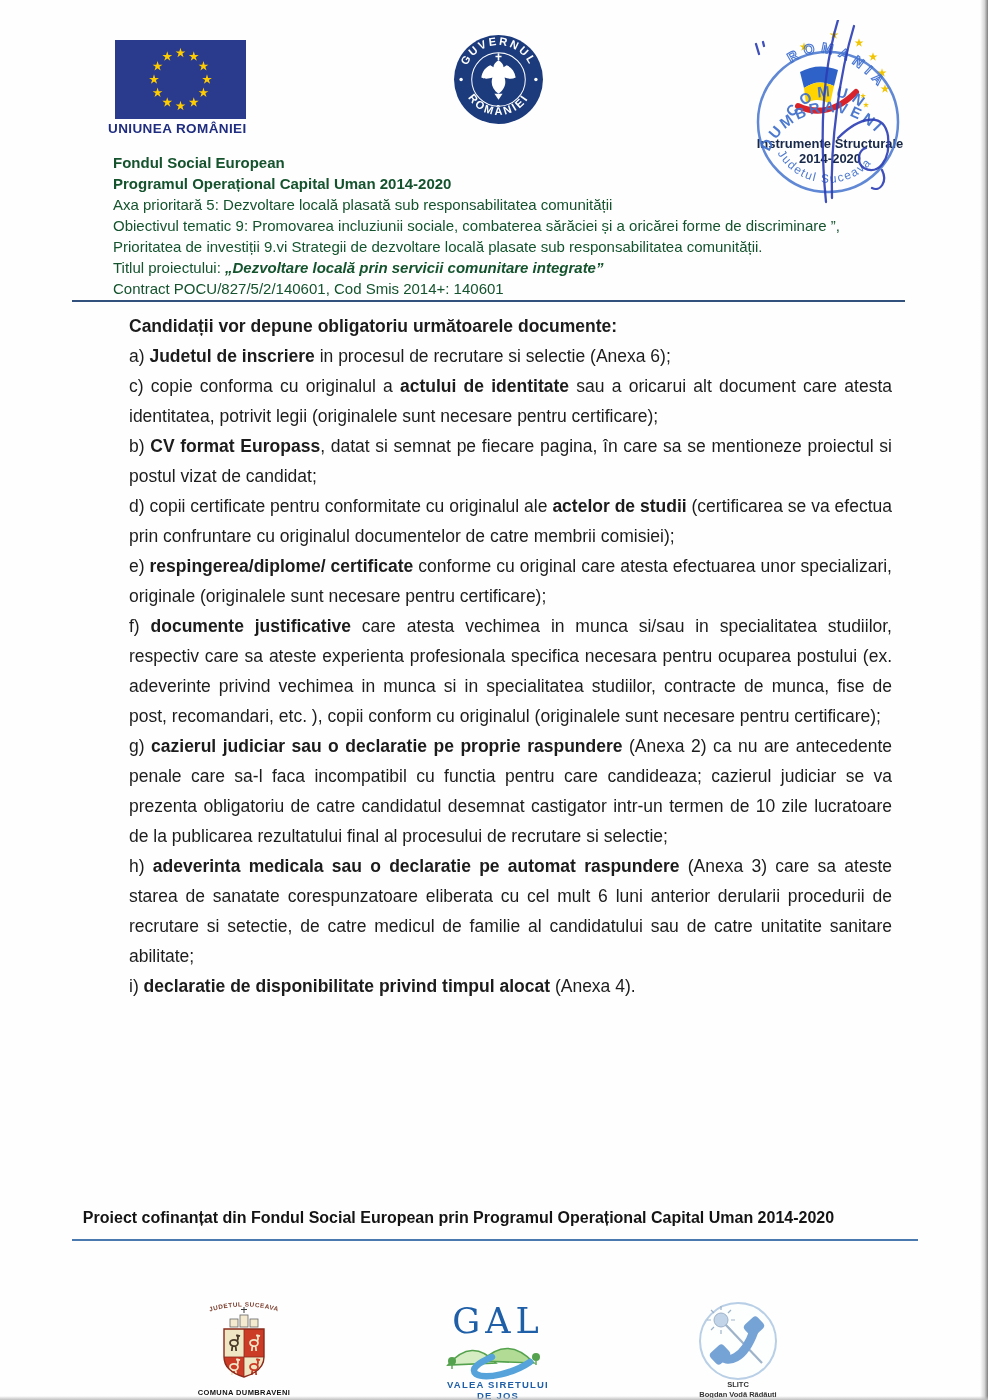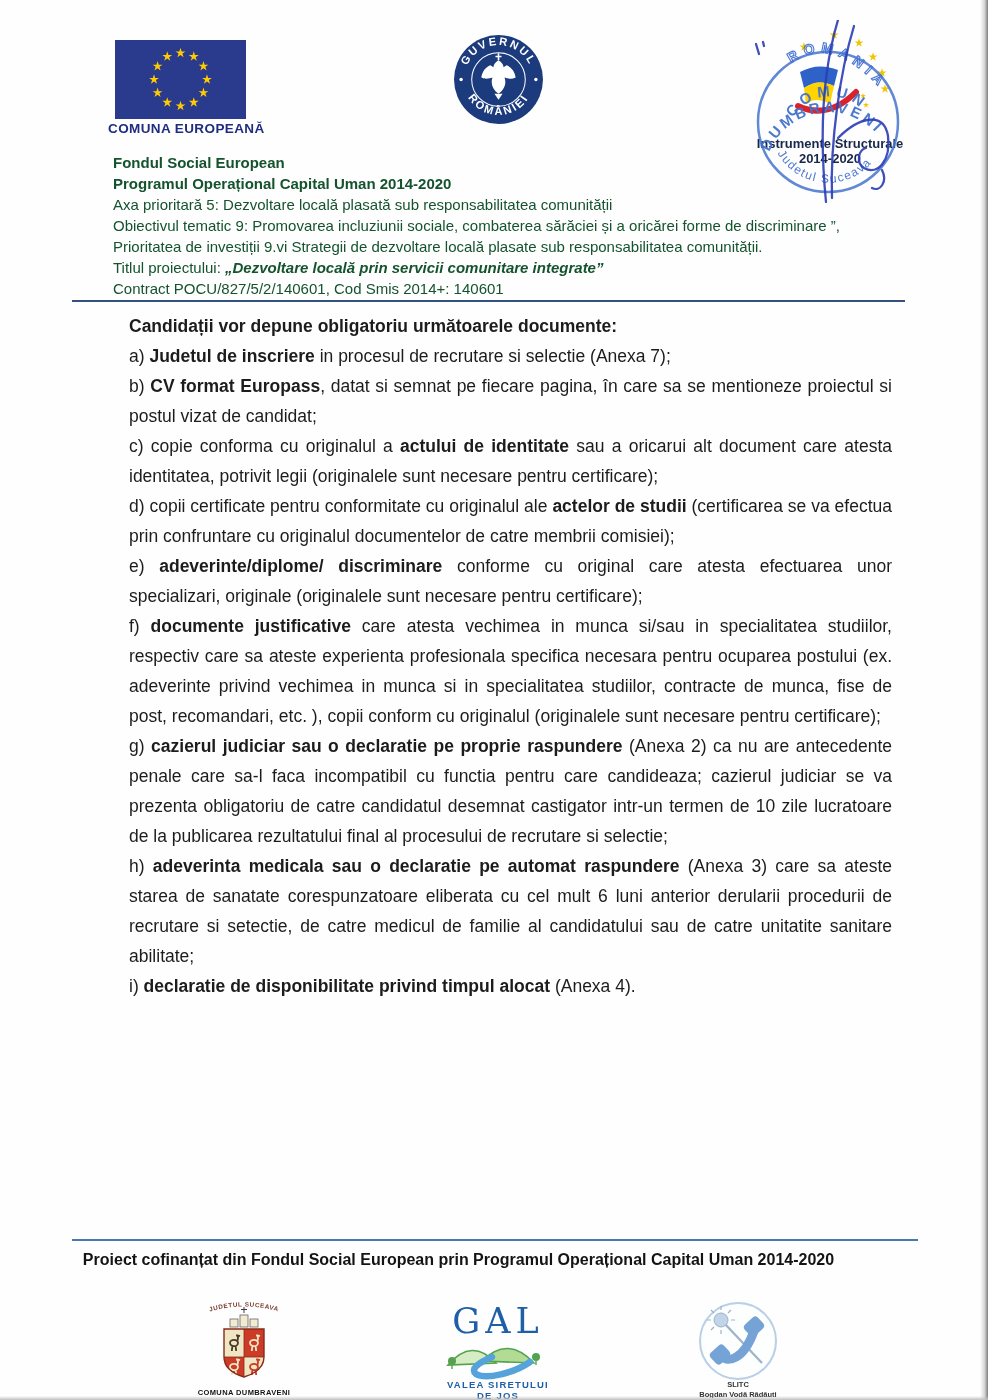--- a/index.html
+++ b/index.html
@@ -25,21 +25,21 @@
 
   .rule-top { position:absolute; left:72px; top:300px; width:833px; height:2px; background:#32517c; }
   .rule-bottom { position:absolute; left:72px; top:1239px; width:846px; height:2px; background:#4a79b0; }
 
   .body-text { position:absolute; left:113px; top:311px; width:763px;
     font-size:17.5px; line-height:30px; text-align:justify; color:#1c1c1c;margin-left:16px; }
   .body-text p { margin:0; }
   .intro { font-weight:bold; }
   .closing { margin-top:20px !important; }
 
-  .footer-note { position:absolute; left:0; top:1251px; width:917px; text-align:center;
+  .footer-note { position:absolute; left:0; top:1209px; width:917px; text-align:center;
     font-size:16px; font-weight:bold; color:#141414; }
 
   .coat-logo  { position:absolute; left:196px; top:1297px; }
   .gal-logo   { position:absolute; left:432px; top:1299px; }
   .slitc-logo { position:absolute; left:684px; top:1297px; }
 
   svg text { font-family:"Liberation Sans", sans-serif; }
   .serif-text { font-family:"DejaVu Serif", serif; }
 </style>
 </head>
@@ -62,21 +62,21 @@
       <use href="#star" transform="translate(88.45,52.75)"></use>
         <use href="#star" transform="translate(78.75,62.45)"></use>
       <use href="#star" transform="translate(65.5,66)"></use>
         <use href="#star" transform="translate(52.25,62.45)"></use>
       <use href="#star" transform="translate(42.55,52.75)"></use>
         <use href="#star" transform="translate(39,39.5)"></use>
       <use href="#star" transform="translate(42.55,26.25)"></use>
         <use href="#star" transform="translate(52.25,16.55)"></use>
     </g>
   </svg>
-  <div class="eu-label">COMUNA EUROPEANĂ</div>
+  <div class="eu-label">UNIUNEA ROMÂNIEI</div>
 
   <svg class="gov-seal" width="93" height="93" viewBox="0 0 92 92">
     <defs>
       <path id="gse-top" d="M 12,46 A 34,34 0 0 1 80,46"></path>
       <path id="gse-bot" d="M 11,46 A 35,35 0 0 0 81,46"></path>
     </defs>
     <circle cx="46" cy="46" r="44" fill="#1c3b7d"></circle>
     <circle cx="46" cy="46" r="26.5" fill="none" stroke="#ffffff" stroke-width="1"></circle>
     <circle cx="9" cy="46" r="1.7" fill="#ffffff"></circle>
       <circle cx="83" cy="46" r="1.7" fill="#ffffff"></circle>
@@ -152,25 +152,25 @@
     <div>Obiectivul tematic 9: Promovarea incluziunii sociale, combaterea sărăciei și a oricărei forme de discriminare ”,</div>
     <div>Prioritatea de investiții 9.vi Strategii de dezvoltare locală plasate sub responsabilitatea comunității.</div>
     <div><span>Titlul proiectului: </span><span class="title-ital">„Dezvoltare locală prin servicii comunitare integrate”</span></div>
     <div>Contract POCU/827/5/2/140601, Cod Smis 2014+: 140601</div>
   </div>
 
   <div class="rule-top"></div>
 
   <div class="body-text">
     <p class="intro">Candidații vor depune obligatoriu următoarele documente:</p>
-    <p><span>a) </span><b>Judetul de inscriere</b><span> in procesul de recrutare si selectie (Anexa 7);</span></p>
+    <p><span>a) </span><b>Judetul de inscriere</b><span> in procesul de recrutare si selectie (Anexa 6);</span></p>
+    <p><span>c) copie conforma cu originalul a </span><b>actului de identitate</b><span> sau a oricarui alt document care atesta identitatea, potrivit legii (originalele sunt necesare pentru certificare);</span></p>
     <p><span>b) </span><b>CV format Europass</b><span>, datat si semnat pe fiecare pagina, în care sa se mentioneze proiectul si postul vizat de candidat;</span></p>
-    <p><span>c) copie conforma cu originalul a </span><b>actului de identitate</b><span> sau a oricarui alt document care atesta identitatea, potrivit legii (originalele sunt necesare pentru certificare);</span></p>
     <p><span>d) copii certificate pentru conformitate cu originalul ale </span><b>actelor de studii</b><span> (certificarea se va efectua prin confruntare cu originalul documentelor de catre membrii comisiei);</span></p>
-    <p><span>e) </span><b>adeverinte/diplome/ discriminare</b><span> conforme cu original care atesta efectuarea unor specializari, originale (originalele sunt necesare pentru certificare);</span></p>
+    <p><span>e) </span><b>respingerea/diplome/ certificate</b><span> conforme cu original care atesta efectuarea unor specializari, originale (originalele sunt necesare pentru certificare);</span></p>
     <p><span>f) </span><b>documente justificative</b><span> care atesta vechimea in munca si/sau in specialitatea studiilor, respectiv care sa ateste experienta profesionala specifica necesara pentru ocuparea postului (ex. adeverinte privind vechimea in munca si in specialitatea studiilor, contracte de munca, fise de post, recomandari, etc. ), copii conform cu originalul (originalele sunt necesare pentru certificare);</span></p>
     <p><span>g) </span><b>cazierul judiciar sau o declaratie pe proprie raspundere</b><span> (Anexa 2) ca nu are antecedente penale care sa-l faca incompatibil cu functia pentru care candideaza; cazierul judiciar se va prezenta obligatoriu de catre candidatul desemnat castigator intr-un termen de 10 zile lucratoare de la publicarea rezultatului final al procesului de recrutare si selectie;</span></p>
     <p><span>h) </span><b>adeverinta medicala sau o declaratie pe automat raspundere</b><span> (Anexa 3) care sa ateste starea de sanatate corespunzatoare eliberata cu cel mult 6 luni anterior derularii procedurii de recrutare si setectie, de catre medicul de familie al candidatului sau de catre unitatite sanitare abilitate;</span></p>
     <p><span>i) </span><b>declaratie de disponibilitate privind timpul alocat</b><span> (Anexa 4).</span></p>
   </div>
 
   <div class="rule-bottom"></div>
   <div class="footer-note">Proiect cofinanțat din Fondul Social European prin Programul Operațional Capital Uman 2014-2020</div>
 
   <svg class="coat-logo" width="96" height="102" viewBox="0 0 96 102">

